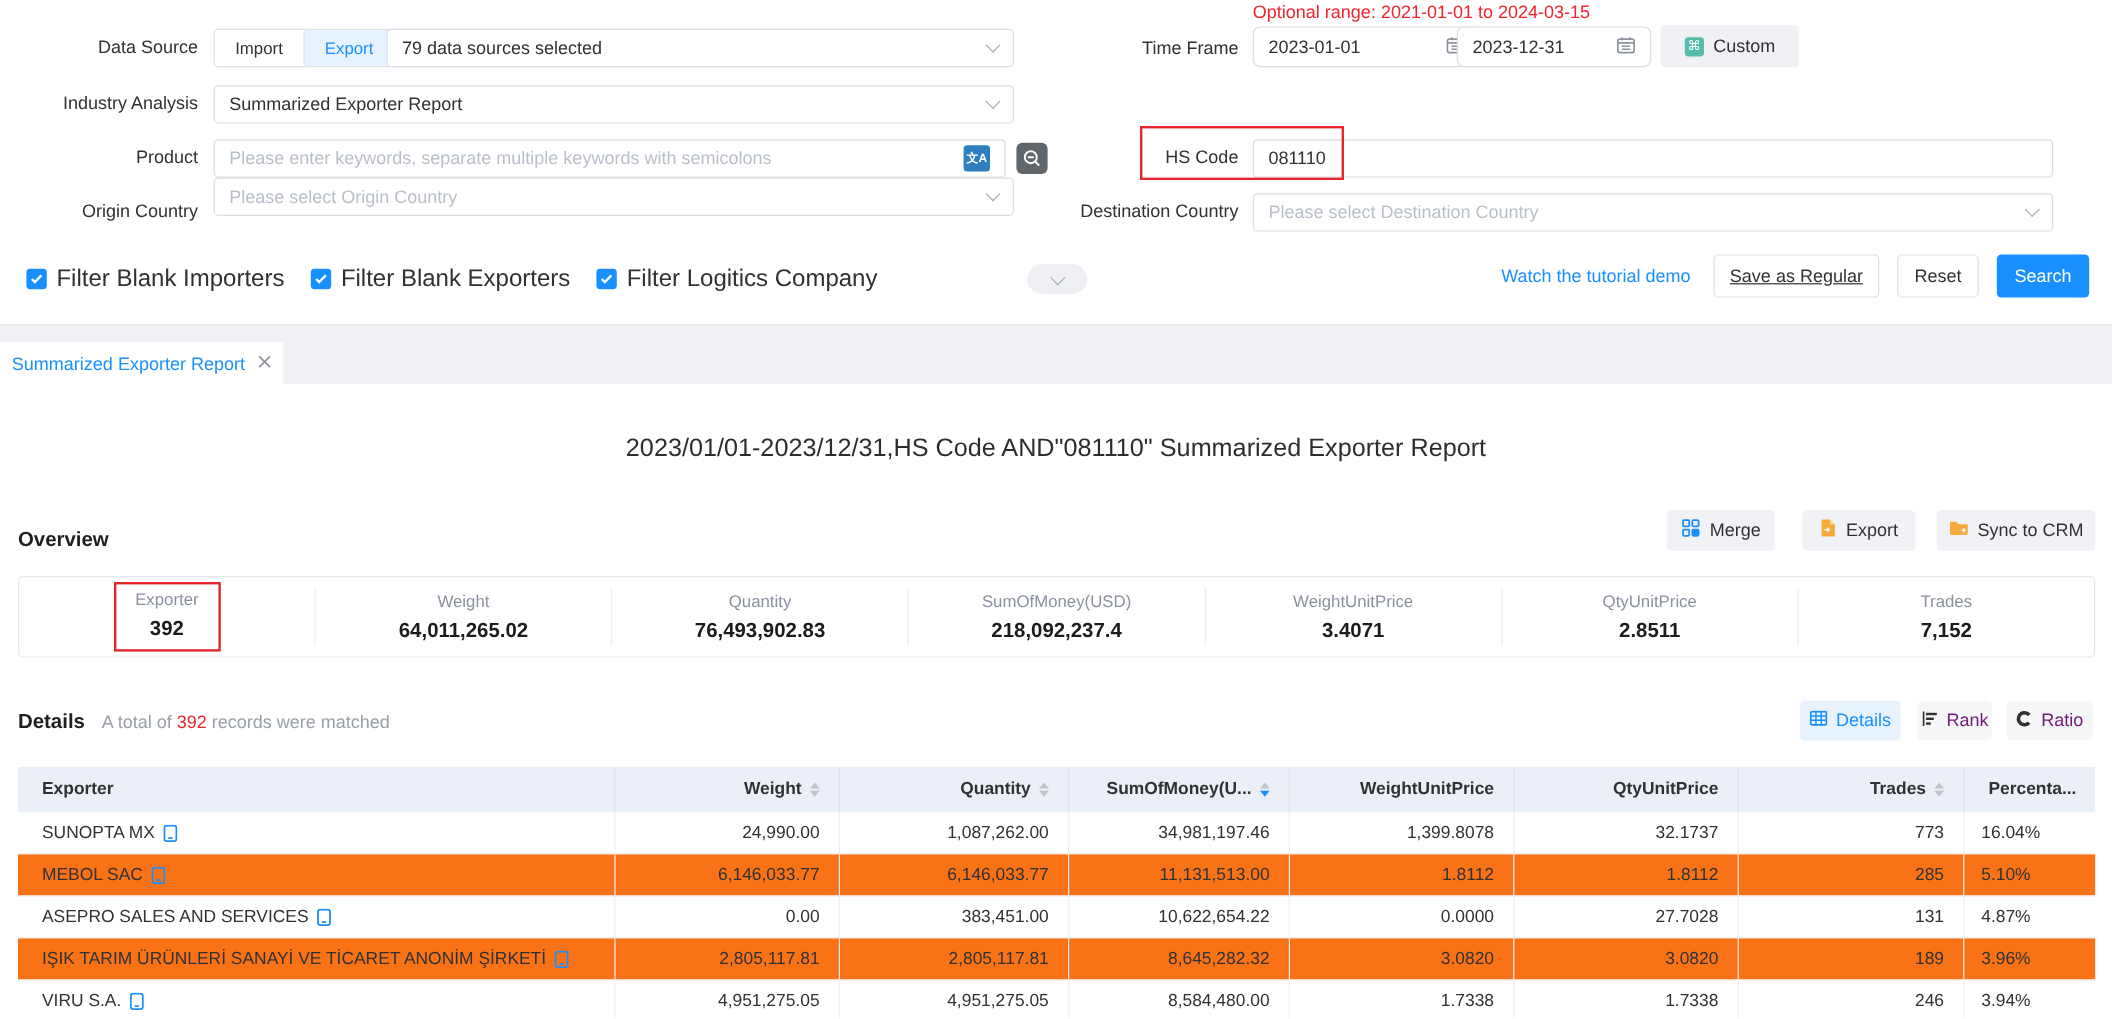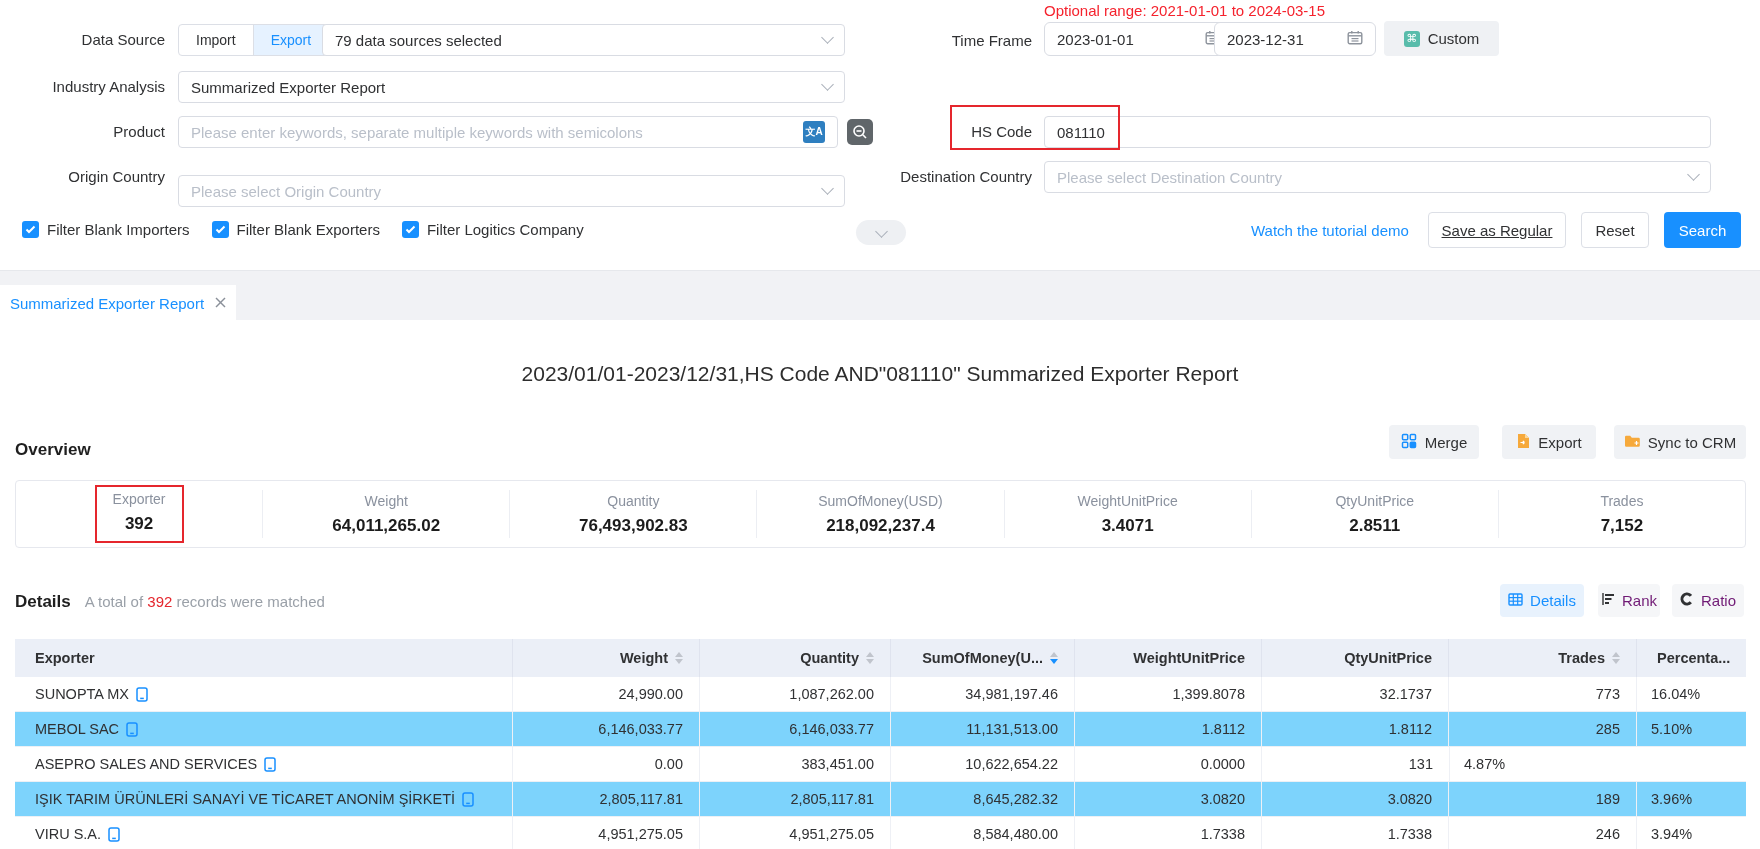--- a/index.html
+++ b/index.html
@@ -20,21 +20,21 @@
   .ph { color:#b9bfc9; }
   .chev { width:9px; height:9px; border-right:1.6px solid #a8aeb8; border-bottom:1.6px solid #a8aeb8; transform:rotate(45deg); margin-top:-5px; flex:0 0 auto; }
   .dateinput { background:#fff; border:1px solid #d9dce3; border-radius:6px; height:34px; display:flex; align-items:center; justify-content:space-between; padding:0 12px; font-size:15px; }
   .graybtn { background:#eff1f4; border:none; border-radius:4px; display:flex; align-items:center; justify-content:center; gap:8px; font-size:15px; color:#303133; cursor:pointer; font-family:inherit; }
   .custom-ic { width:16px; height:16px; border-radius:3px; background:#58bcab; color:#fff; display:flex; align-items:center; justify-content:center; font-size:11px; font-family:"DejaVu Sans", sans-serif; }
   .trans-ic { width:22px; height:22px; border-radius:3px; background:#2e7fc0; color:#fff; display:flex; align-items:center; justify-content:center; font-size:10px; font-weight:bold; }
   .darkbtn { width:26px; height:26px; border-radius:5px; background:#60666a; display:flex; align-items:center; justify-content:center; cursor:pointer; }
   .cbrow { display:flex; align-items:center; gap:22px; }
   .cbitem { display:flex; align-items:center; gap:8px; }
   .cb { width:17px; height:17px; background:#1890ff; border-radius:3px; display:flex; align-items:center; justify-content:center; cursor:pointer; }
-  .cblabel { font-size:15px; color:#303133; }
+  .cblabel { font-size:20px; color:#303133; }
   .pillbtn { background:#eef0f3; border-radius:13px; display:flex; align-items:center; justify-content:center; cursor:pointer; }
   .link { color:#1890ff; font-size:15px; cursor:pointer; }
   .wbtn { background:#fff; border:1px solid #dcdfe6; border-radius:4px; font-size:15px; color:#303133; display:flex; align-items:center; justify-content:center; cursor:pointer; font-family:inherit; }
   .bluebtn { background:#1890ff; border:none; border-radius:4px; font-size:15px; color:#fff; display:flex; align-items:center; justify-content:center; cursor:pointer; font-family:inherit; }
   .redbox { border:2px solid #e5262d; pointer-events:none; }
 
   
   .tabband { position:absolute; left:0; top:270px; width:1760px; height:50px; background:#f1f2f5; border-top:1px solid #e6e8ec; }
   .tab { position:absolute; left:0; top:14px; width:236px; height:36px; background:#fff; display:flex; align-items:center; justify-content:center; gap:11px; cursor:pointer; }
   .tab .ttext { font-size:15px; color:#1890ff; }
@@ -60,21 +60,21 @@
   .th { display:flex; align-items:center; font-size:14.5px; font-weight:700; color:#303133; border-right:1px solid #dfe3ee; }
   .th:last-child { border-right:none; }
   .th.right { justify-content:flex-end; padding-right:16px; }
   .th.left { padding-left:20px; }
   .sorter { display:inline-flex; flex-direction:column; margin-left:7px; cursor:pointer; }
   .caret { width:0; height:0; border-left:4.5px solid transparent; border-right:4.5px solid transparent; }
   .caret.up { border-bottom:5px solid #c0c4cc; margin-bottom:2px; }
   .caret.down { border-top:5px solid #c0c4cc; }
   .caret.down.active { border-top-color:#1890ff; }
   .trow { display:flex; height:35px; border-bottom:1px solid #edf0f5; background:#fff; }
-  .trow.alt { background:#7dd3fc; }
+  .trow.alt { background:#f97316; }
   .td { display:flex; align-items:center; font-size:14.5px; color:#303133; border-right:1px solid #eef0f5; overflow:hidden; white-space:nowrap; }
   .td:last-child { border-right:none; }
   .td.num { justify-content:flex-end; padding-right:16px; }
   .td.exp { padding-left:20px; gap:7px; }
   .td.pct { padding-left:14px; }
   .contact-ic { display:flex; align-items:center; }
 </style>
 </head>
 <body>
 
@@ -138,21 +138,21 @@
         <line x1="12.8" y1="12.8" x2="16" y2="16" stroke="#fff" stroke-width="1.6"></line>
       </svg>
   </div>
   <div class="abs flabel" style="left:888px; top:116px; width:144px;">HS Code</div>
   <div class="abs tinput" style="left:1044px; top:116px; width:667px;">
     <span>081110</span>
   </div>
   <div class="abs redbox" style="left:950px; top:105px; width:170px; height:45px;"></div>
 
   <div class="abs flabel" style="left:20px; top:161px; width:145px;">Origin Country</div>
-  <div class="abs select" style="left:178px; top:175px; width:667px;">
+  <div class="abs select" style="left:178px; top:148px; width:667px;">
     <span class="ph">Please select Origin Country</span>
     <span class="chev"></span>
   </div>
   <div class="abs flabel" style="left:878px; top:161px; width:154px;">Destination Country</div>
   <div class="abs select" style="left:1044px; top:161px; width:667px;">
     <span class="ph">Please select Destination Country</span>
     <span class="chev"></span>
   </div>
 
   <div class="abs cbrow" style="left:22px; top:221px;">
@@ -381,20 +381,21 @@
               <svg width="12" height="15" viewBox="0 0 12 15">
                 <rect x="1" y="1" width="10" height="13" rx="2" fill="none" stroke="#1890ff" stroke-width="1.5"></rect>
                 <line x1="4.2" y1="11.4" x2="7.8" y2="11.4" stroke="#1890ff" stroke-width="1.5"></line>
               </svg>
             </span>
           </div>
           <div class="td num" style="width: 187px;">0.00</div>
           <div class="td num" style="width: 191px;">383,451.00</div>
           <div class="td num" style="width: 184px;">10,622,654.22</div>
           <div class="td num" style="width: 187px;">0.0000</div>
+          <div class="td num" style="width: 187px;">27.7028</div>
           <div class="td num" style="width: 188px;">131</div>
           <div class="td pct" style="width: 109px;">4.87%</div>
         </div>
         <div class="trow alt">
           <div class="td exp" style="width: 498px;">
             <span>IŞIK TARIM ÜRÜNLERİ SANAYİ VE TİCARET ANONİM ŞİRKETİ</span>
             <span class="contact-ic">
               <svg width="12" height="15" viewBox="0 0 12 15">
                 <rect x="1" y="1" width="10" height="13" rx="2" fill="none" stroke="#1890ff" stroke-width="1.5"></rect>
                 <line x1="4.2" y1="11.4" x2="7.8" y2="11.4" stroke="#1890ff" stroke-width="1.5"></line>

